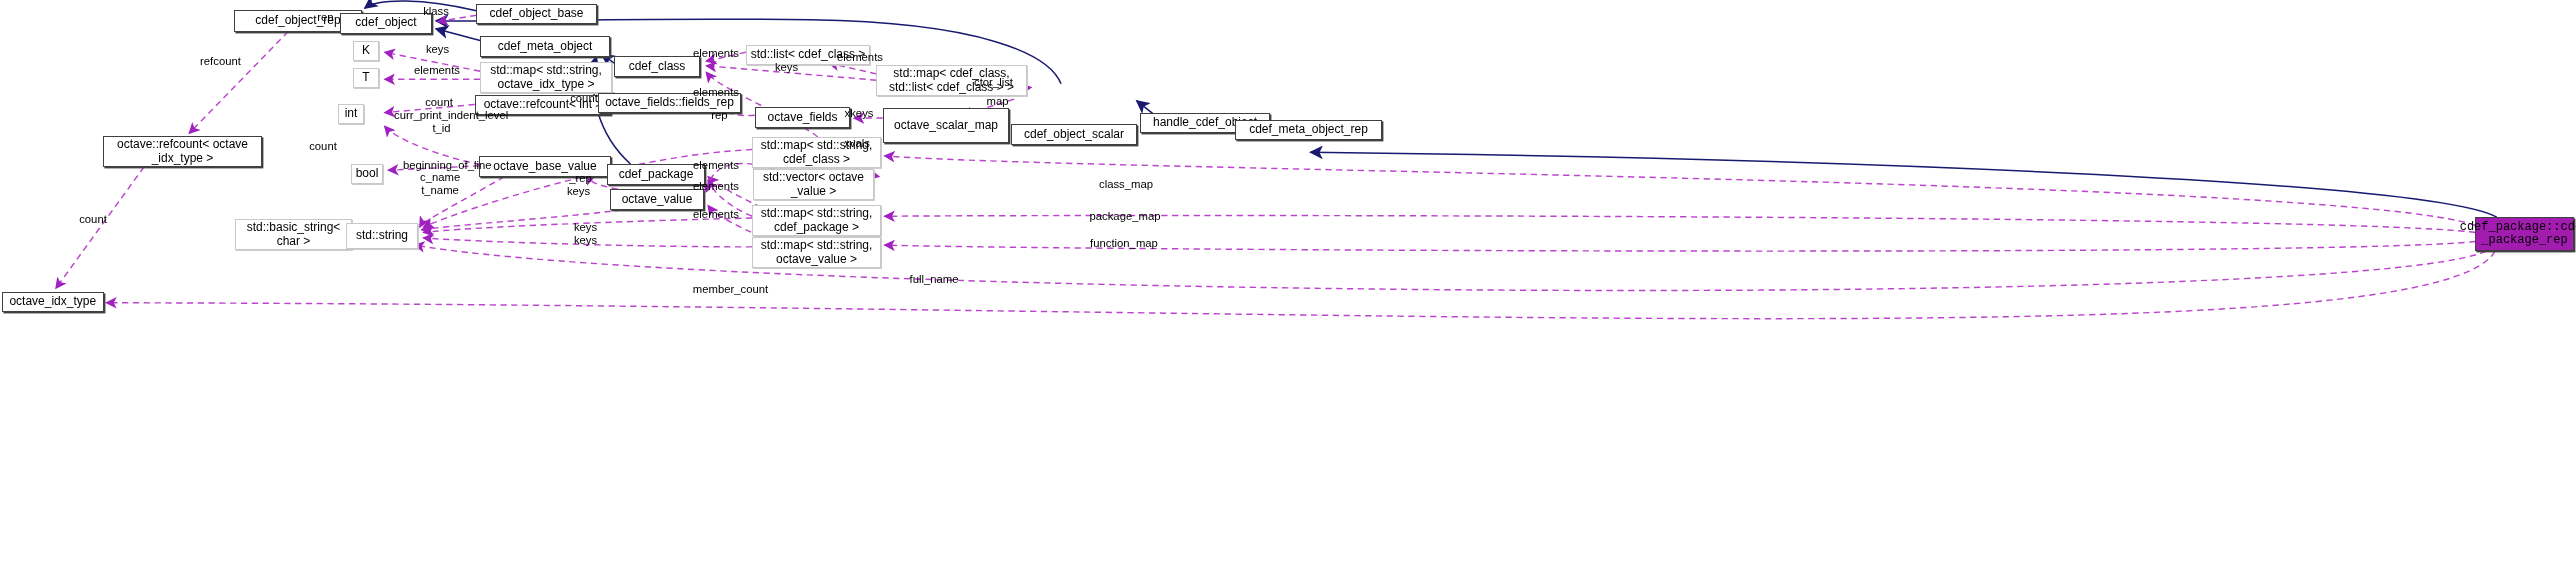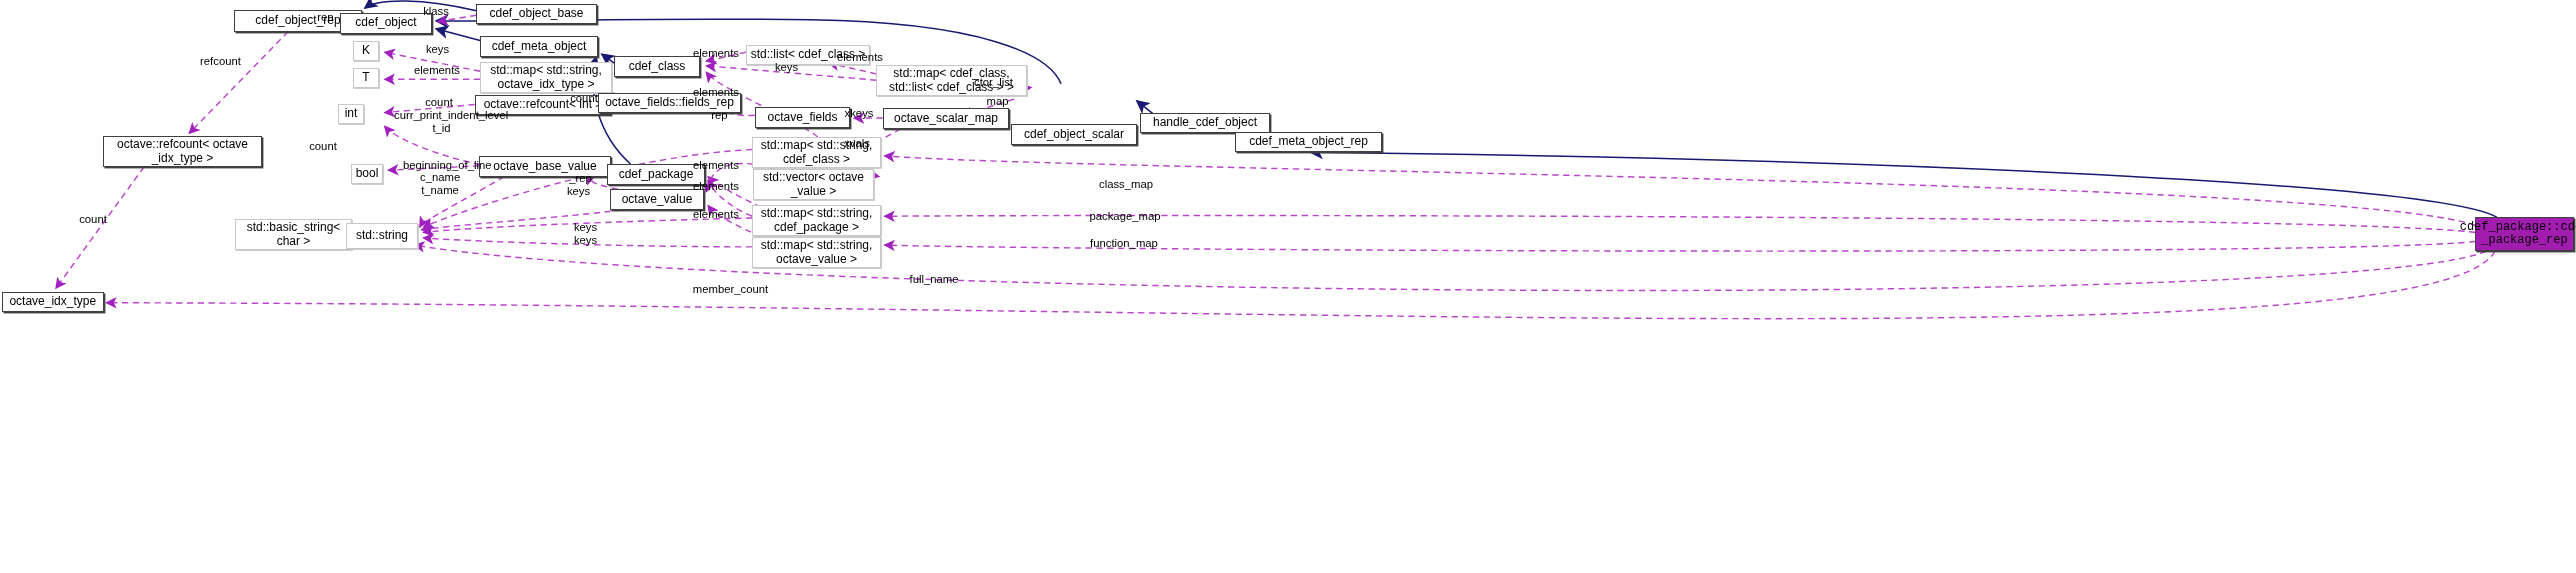--- a/index.html
+++ b/index.html
@@ -173,54 +173,54 @@
       <path d="M 2760 279 C 2600 345 800 330 460 272"></path>
 
       <path d="M 2770 279 C 2700 400 1500 338 118 336"></path>
     </g>
   </svg>
 
   <div id="node-layer">
       <div class="node cls" style="left: 234px; top: 10px; width: 128px; height: 21.6px;">cdef_object_rep</div>
       <div class="node cls" style="left: 340px; top: 12.6px; width: 92px; height: 21px;">cdef_object</div>
       <div class="node cls" style="left: 476px; top: 3.6px; width: 121px; height: 20px;">cdef_object_base</div>
-      <div class="node cls" style="left: 480px; top: 36px; width: 118px; height: 21px;">cdef_meta_object</div>
+      <div class="node cls" style="left: 480px; top: 36px; width: 130px; height: 21px;">cdef_meta_object</div>
       <div class="node cls" style="left: 614px; top: 56px; width: 86px; height: 21px;">cdef_class</div>
       <div class="node tpl" style="left: 353px; top: 41px; width: 26px; height: 20px;">K</div>
       <div class="node tpl" style="left: 353px; top: 68px; width: 26px; height: 20px;">T</div>
       <div class="node tpl" style="left: 338px; top: 104px; width: 26px; height: 20px;">int</div>
       <div class="node tpl" style="left: 351px; top: 164px; width: 32px; height: 20px;">bool</div>
       <div class="node tpl" style="left: 480px; top: 62px; width: 132px; height: 31px;">std::map&lt; std::string,
 octave_idx_type &gt;</div>
       <div class="node cls" style="left: 475px; top: 95px; width: 136px; height: 20px;">octave::refcount&lt; int &gt;</div>
       <div class="node cls" style="left: 598px; top: 93px; width: 143px; height: 20px;">octave_fields::fields_rep</div>
       <div class="node cls" style="left: 103px; top: 136px; width: 159px; height: 31px;">octave::refcount&lt; octave
 _idx_type &gt;</div>
       <div class="node cls" style="left: 479px; top: 156px; width: 132px; height: 21px;">octave_base_value</div>
       <div class="node cls" style="left: 607px; top: 164px; width: 98px; height: 21px;">cdef_package</div>
       <div class="node cls" style="left: 610px; top: 189px; width: 94px; height: 21px;">octave_value</div>
       <div class="node tpl" style="left: 235px; top: 219px; width: 117px; height: 31px;">std::basic_string&lt;
 char &gt;</div>
       <div class="node tpl" style="left: 346px; top: 223px; width: 72px; height: 26px;">std::string</div>
       <div class="node cls" style="left: 755px; top: 107px; width: 95px; height: 21px;">octave_fields</div>
-      <div class="node cls" style="left: 883px; top: 108px; width: 126px; height: 21px;">octave_scalar_map</div>
+      <div class="node cls" style="left: 883px; top: 108px; width: 126px; height: 35px;">octave_scalar_map</div>
       <div class="node tpl" style="left: 746px; top: 45px; width: 124px; height: 20px;">std::list&lt; cdef_class &gt;</div>
       <div class="node tpl" style="left: 876px; top: 65px; width: 151px; height: 31px;">std::map&lt; cdef_class,
 std::list&lt; cdef_class &gt; &gt;</div>
       <div class="node tpl" style="left: 752px; top: 137px; width: 129px; height: 31px;">std::map&lt; std::string,
 cdef_class &gt;</div>
       <div class="node tpl" style="left: 753px; top: 169px; width: 121px; height: 31px;">std::vector&lt; octave
 _value &gt;</div>
       <div class="node tpl" style="left: 752px; top: 205px; width: 129px; height: 31px;">std::map&lt; std::string,
 cdef_package &gt;</div>
       <div class="node tpl" style="left: 752px; top: 237px; width: 129px; height: 31px;">std::map&lt; std::string,
 octave_value &gt;</div>
       <div class="node cls" style="left: 1011px; top: 84px; width: 126px; height: 21px; margin-top: 40px;">cdef_object_scalar</div>
       <div class="node cls" style="left: 1140px; top: 113px; width: 130px; height: 20px;">handle_cdef_object</div>
-      <div class="node cls" style="left: 1235px; top: 132px; width: 147px; height: 20px;">cdef_meta_object_rep</div>
+      <div class="node cls" style="left: 1235px; top: 120px; width: 147px; height: 20px;">cdef_meta_object_rep</div>
       <div class="node cls" style="left: 1.8px; top: 292px; width: 102px; height: 20px;">octave_idx_type</div>
       <div class="node focus" style="left: 2475px; top: 217px; width: 99px; height: 34px;">cdef_package::cdef
 _package_rep</div>
     </div>
   <div id="label-layer">
       <div class="edge-label" style="left: 313px; top: 10.8px; width: 25px;">rep</div>
       <div class="edge-label" style="left: 420px; top: 4.5px; width: 32px;">klass</div>
       <div class="edge-label" style="left: 197px; top: 55px; width: 47px;">refcount</div>
       <div class="edge-label" style="left: 423px; top: 43px; width: 29px;">keys</div>
       <div class="edge-label" style="left: 411px; top: 64px; width: 52px;">elements</div>

